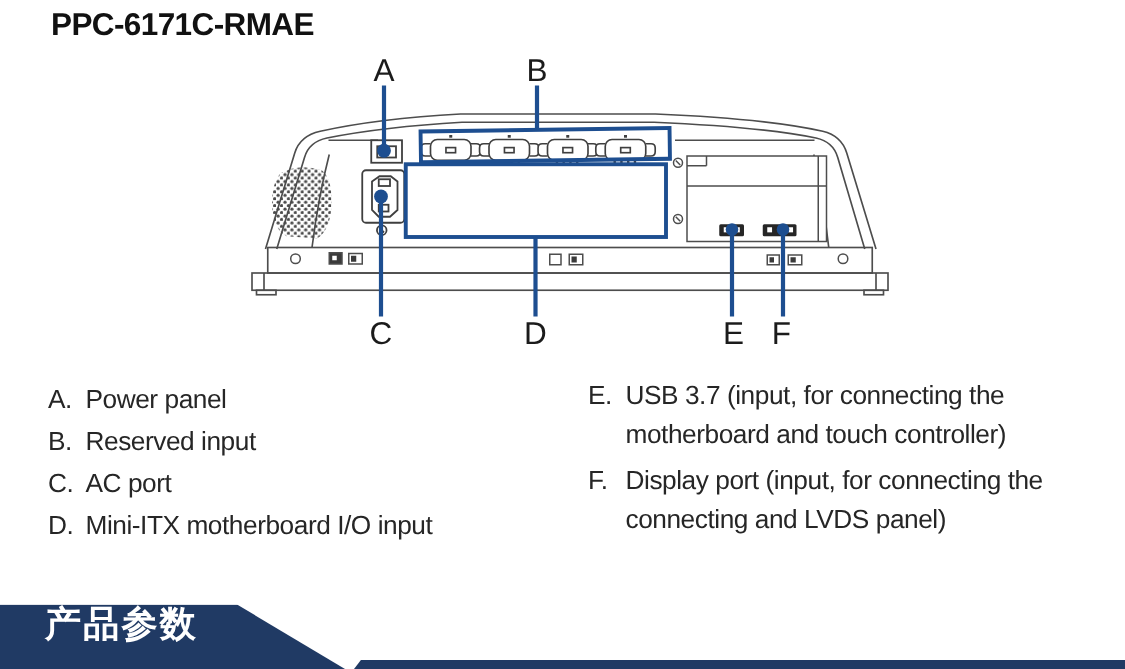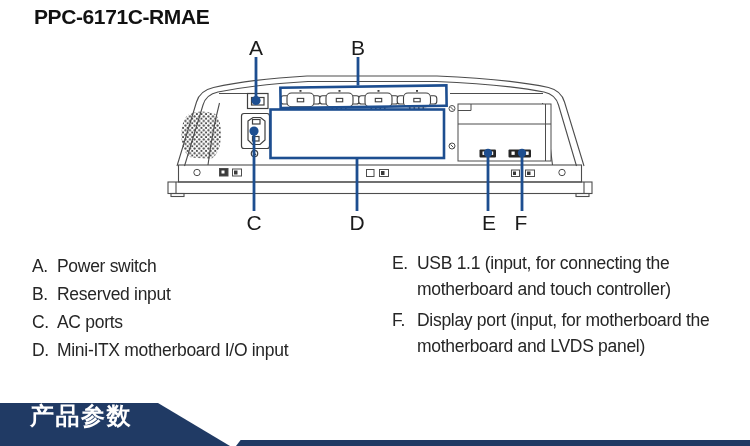--- a/index.html
+++ b/index.html
@@ -156,44 +156,44 @@
   <div class="cl" style="left:239px;top:37px;">A</div>
   <div class="cl" style="left:341px;top:37px;">B</div>
   <div class="cl" style="left:237px;top:212px;">C</div>
   <div class="cl" style="left:340px;top:212px;">D</div>
   <div class="cl" style="left:472px;top:212px;">E</div>
   <div class="cl" style="left:504px;top:212px;">F</div>
 
   <div class="legend-left">
     <div class="row">
       <span class="ltr">A.</span>
-      <span class="ltxt">Power switch</span>
+      <span class="ltxt">Power panel</span>
     </div>
     <div class="row">
       <span class="ltr">B.</span>
       <span class="ltxt">Reserved input</span>
     </div>
     <div class="row">
       <span class="ltr">C.</span>
-      <span class="ltxt">AC ports</span>
+      <span class="ltxt">AC port</span>
     </div>
     <div class="row">
       <span class="ltr">D.</span>
       <span class="ltxt">Mini-ITX motherboard I/O input</span>
     </div>
   </div>
 
   <div class="legend-right">
     <div class="block">
       <span class="ltr">E.</span>
-      <span class="ltxt">USB 1.1 (input, for connecting the motherboard and touch controller)</span>
+      <span class="ltxt">USB 3.7 (input, for connecting the motherboard and touch controller)</span>
     </div>
     <div class="block">
       <span class="ltr">F.</span>
-      <span class="ltxt">Display port (input, for motherboard the motherboard and LVDS panel)</span>
+      <span class="ltxt">Display port (input, for connecting the connecting and LVDS panel)</span>
     </div>
   </div>
 
   <div class="banner-block"></div>
   <div class="banner-bar"></div>
   <div class="banner-title">产品参数</div>
 
 </div>
 
 </body></html>

